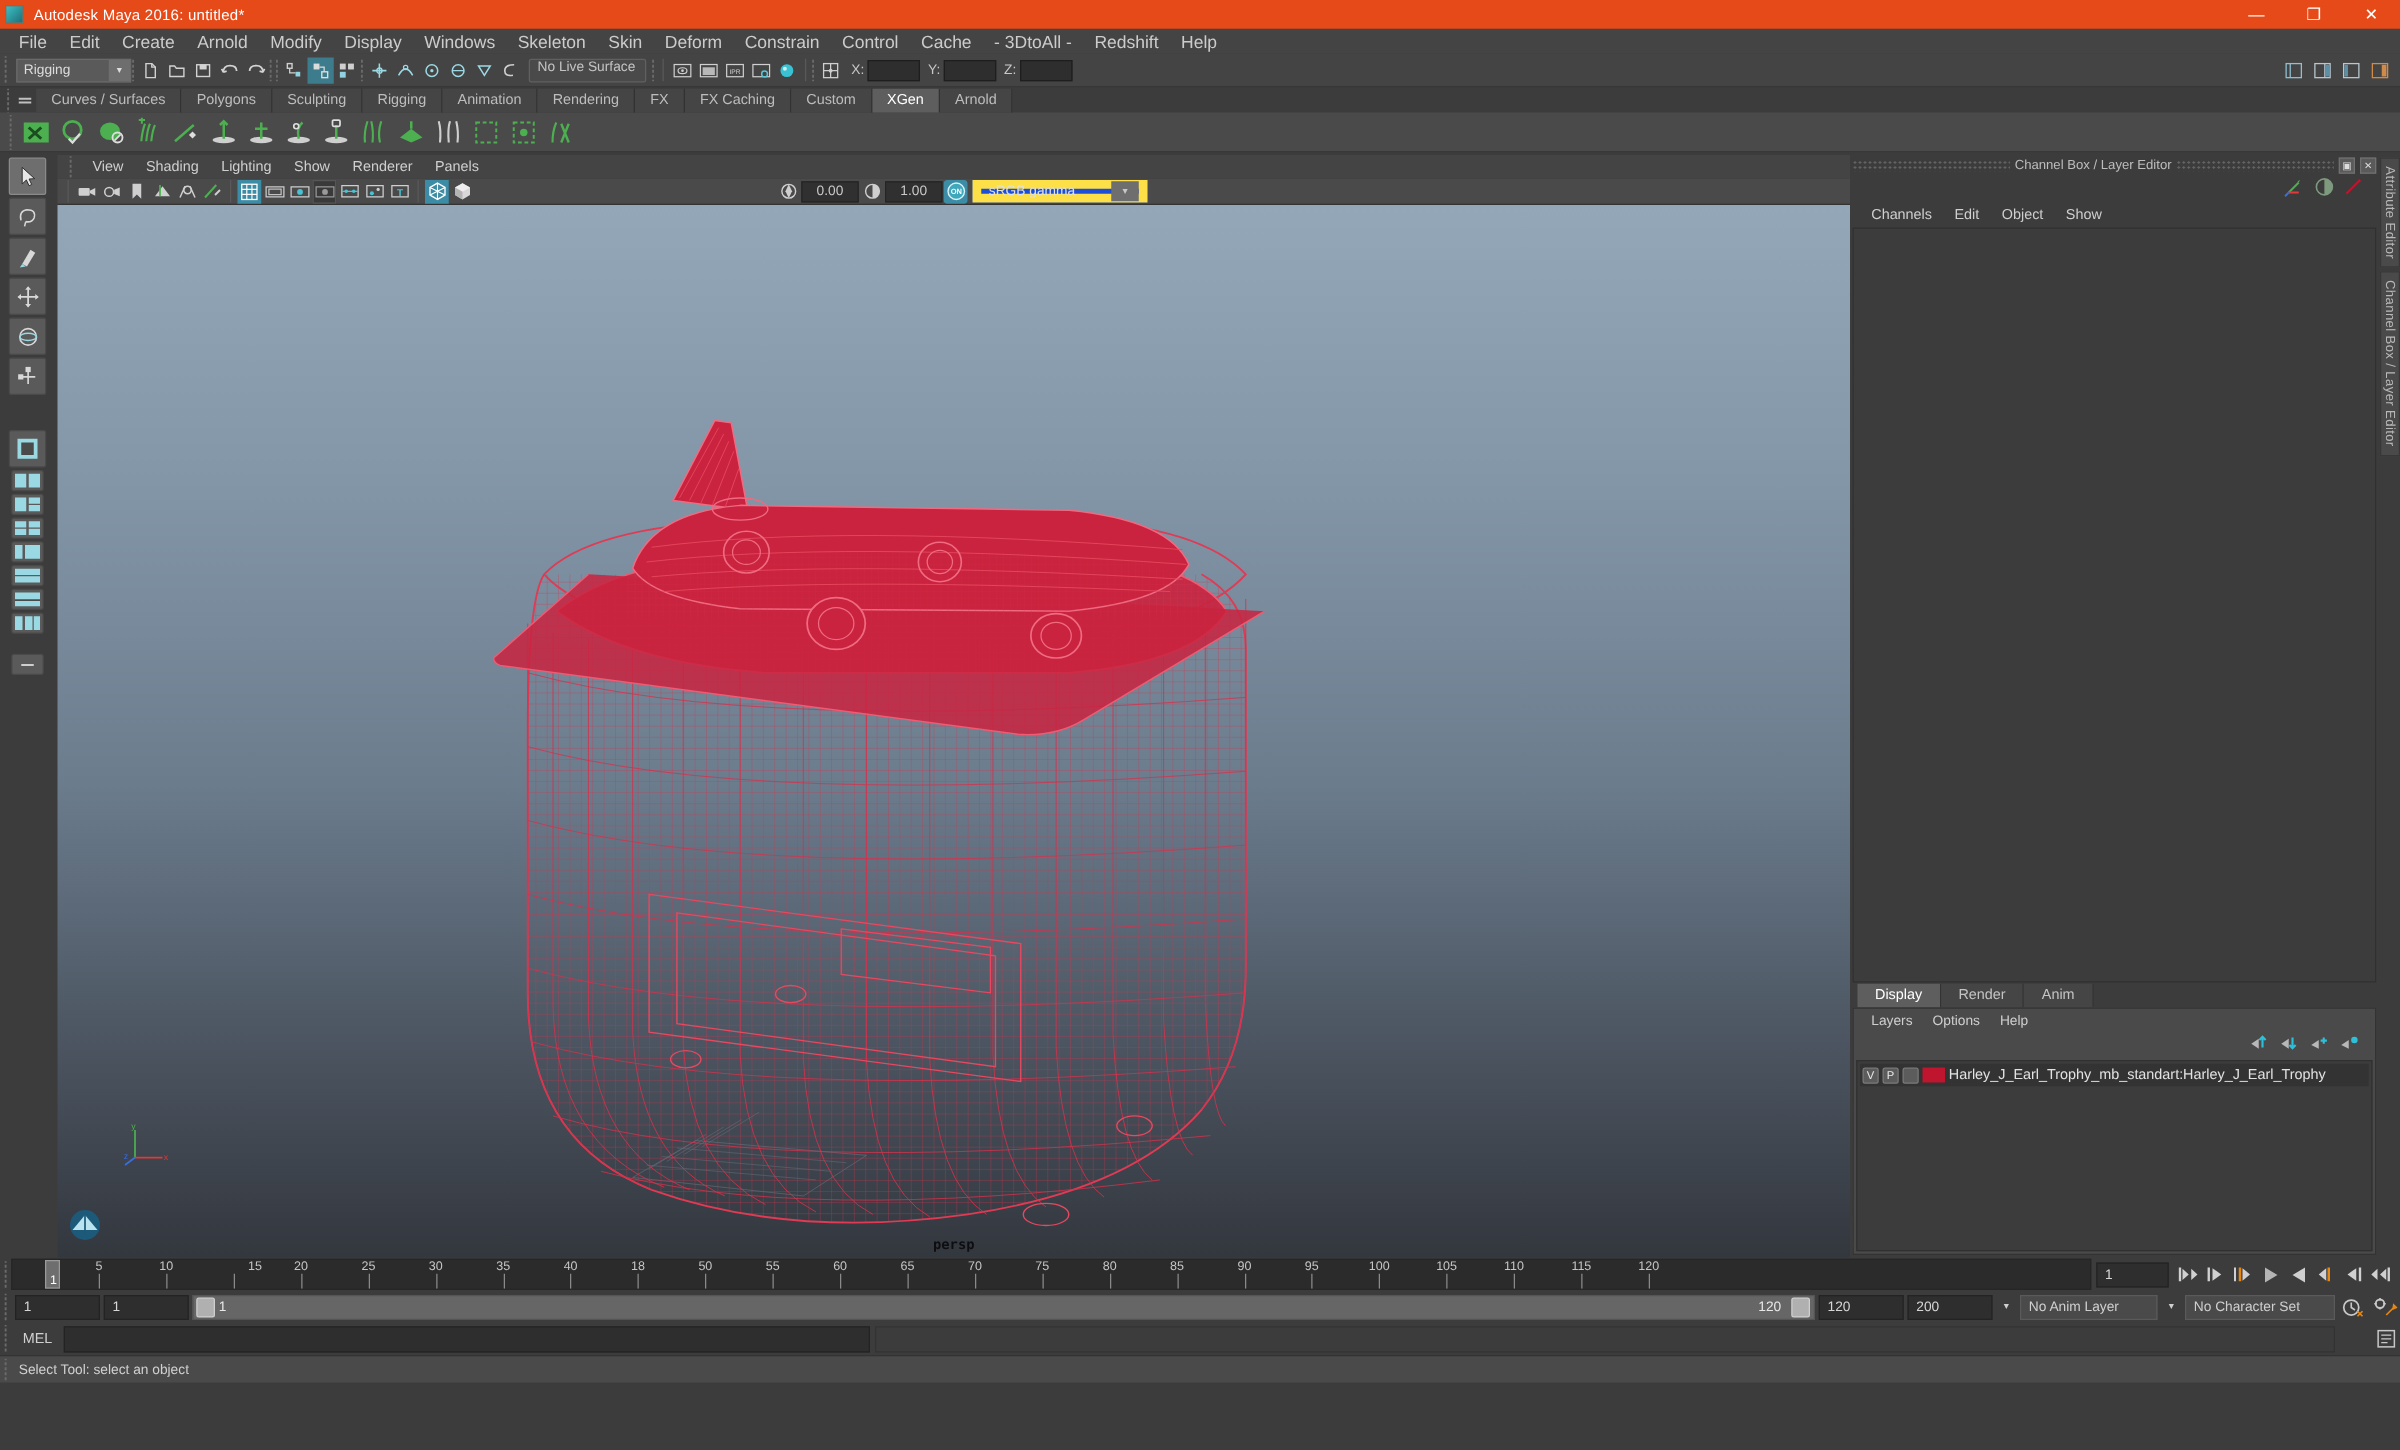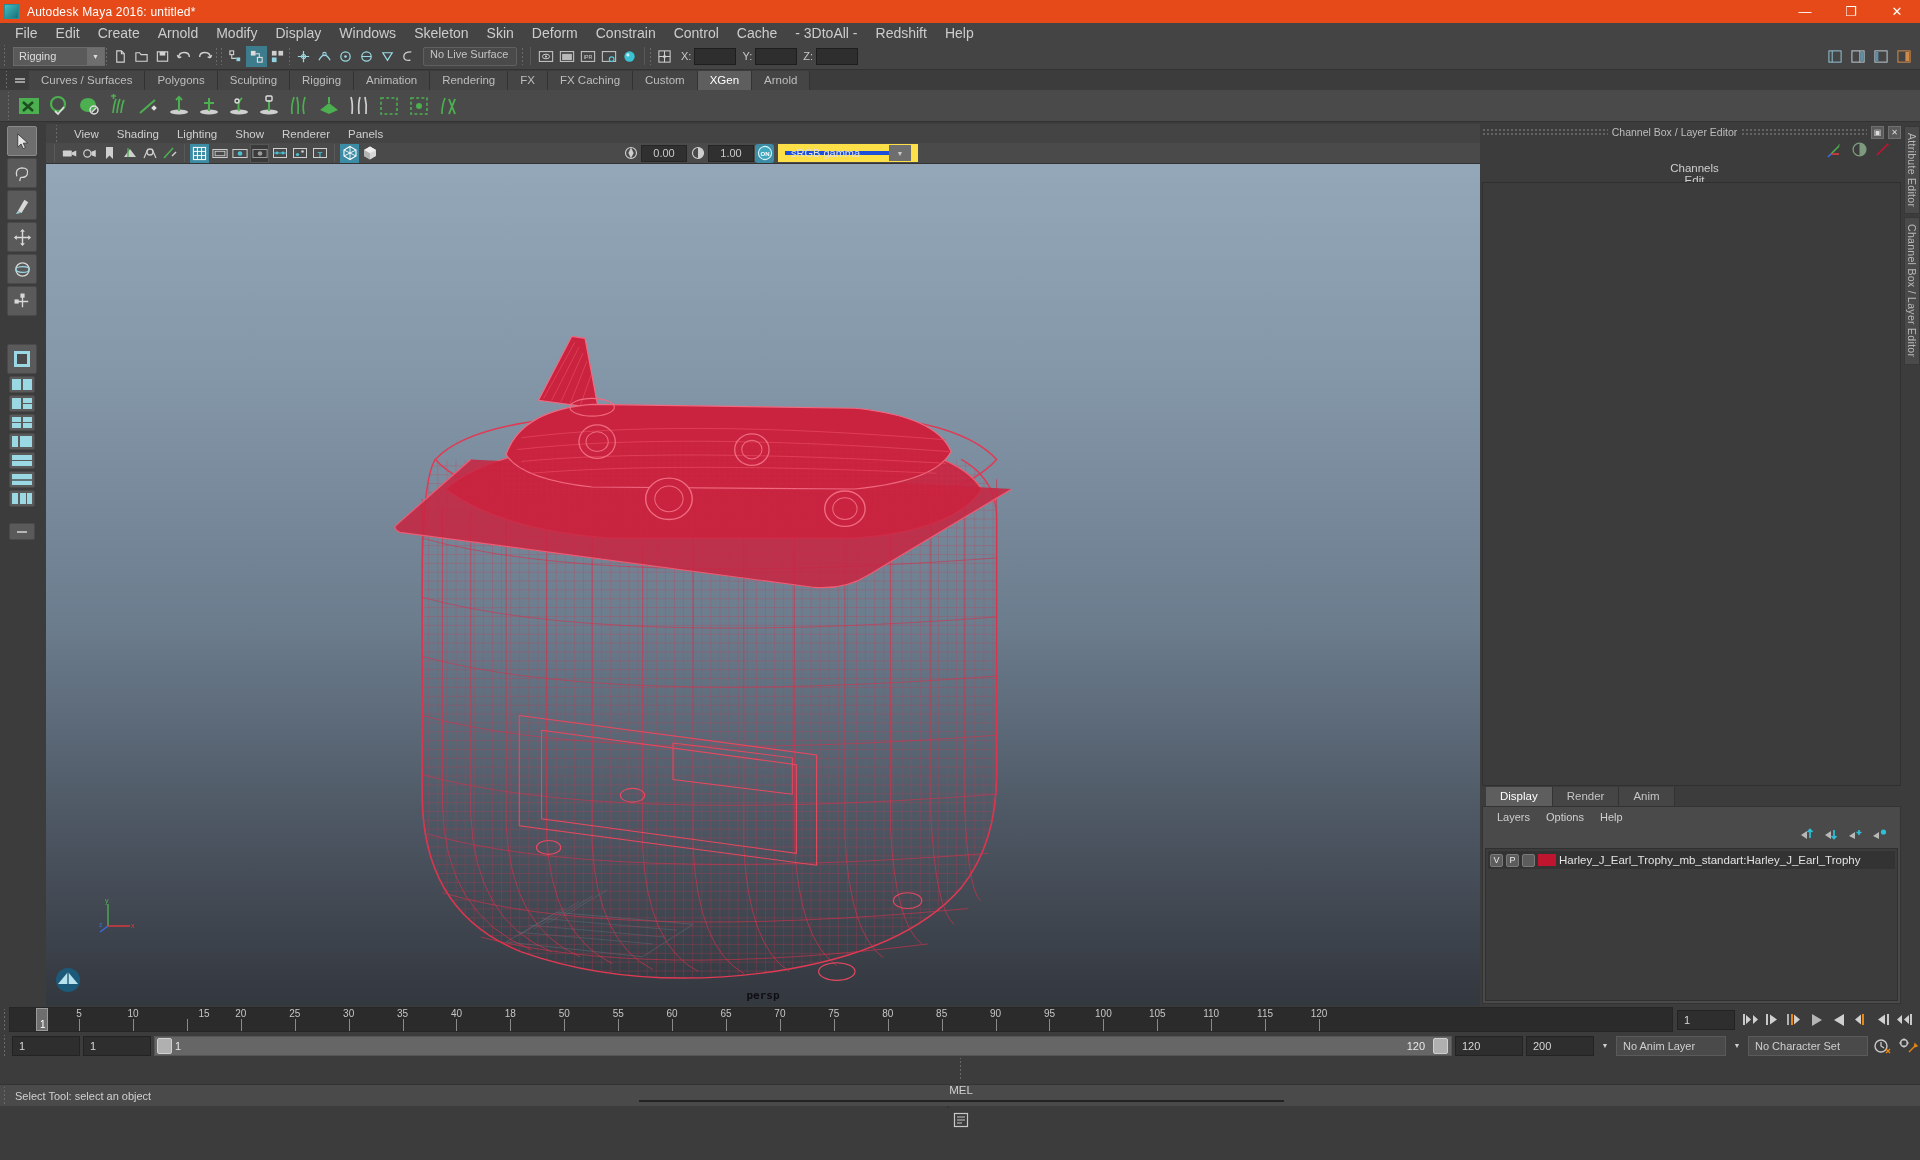--- a/index.html
+++ b/index.html
@@ -97,21 +97,21 @@
   .rightdock { width:440px; background:#3c3c3c; display:flex; }
   .rdmain { flex:1; display:flex; flex-direction:column; padding:2px; }
   .rd-title { height:16px; display:flex; align-items:center; gap:4px; }
   .rd-dots { flex:1; height:9px;
     background-image:radial-gradient(#636363 1px, transparent 1px); background-size:4px 4px; }
   .rd-title-txt { font-size:10.5px; color:#bdbdbd; white-space:nowrap; }
   .rd-wbtn { width:13px; height:13px; background:#5a5a5a; border:1px solid #707070;
     display:flex; align-items:center; justify-content:center; font-size:8px; color:#ddd; }
   .rd-toolrow { height:22px; display:flex; align-items:center; justify-content:flex-end;
     gap:6px; padding-right:10px; }
-  .cbmenu { height:20px; display:flex; align-items:center; padding-left:6px;flex-direction:column; }
+  .cbmenu { height:20px; display:flex; align-items:center; padding-left:6px; }
   .cbmenu .cm { padding:0 9px; font-size:11.5px; color:#cfcfcf; }
   .cbbody { flex:1; background:#3c3c3c; border:1px solid #303030; }
 
   .layer-area { height:218px; display:flex; flex-direction:column; }
   .ltabs { height:20px; display:flex; align-items:flex-end; padding-left:4px; }
   .ltab { height:19px; line-height:19px; padding:0 14px; font-size:11.5px; color:#c4c4c4;
     background:#454545; border-right:1px solid #333; }
   .ltab.active { background:#5e5e5e; color:#fff; }
   .lpanel { flex:1; background:#4a4a4a; border:1px solid #333; display:flex; flex-direction:column; }
   .lmenu { height:19px; display:flex; align-items:center; padding-left:6px; }
@@ -152,21 +152,21 @@
   .rb-handle { position:absolute; top:1px; width:15px; height:16px; background:#b0b0b0;
     border:1px solid #cfcfcf; border-radius:2px; }
   .rb-lbl { position:absolute; top:3px; font-size:11px; color:#e8e8e8; }
   .combofld { height:20px; background:#4a4a4a; border:1px solid #5a5a5a; color:#cfcfcf;
     font-size:11px; display:flex; align-items:center; padding-left:6px; }
   .combo-arw { width:16px; height:20px; display:flex; align-items:center; justify-content:center;
     font-size:7px; color:#cfcfcf; }
 
   
   .cmdrow { height:26px; background:#3c3c3c; display:flex; align-items:center;
-    padding-left:2px; gap:4px;flex-direction:column; }
+    padding-left:2px; gap:4px; }
   .mellabel { width:34px; text-align:center; font-size:11.5px; color:#d0d0d0; }
   .cmdinput { height:21px; background:#2e2e2e; border:1px solid #232323; }
   .helprow { height:22px; background:#4a4a4a; display:flex; align-items:center; padding-left:2px;
     border-top:1px solid #333; }
   .helptxt { font-size:11px; color:#d0d0d0; padding-left:6px; }
 </style>
 </head>
 <body>
 
 <div class="titlebar">

